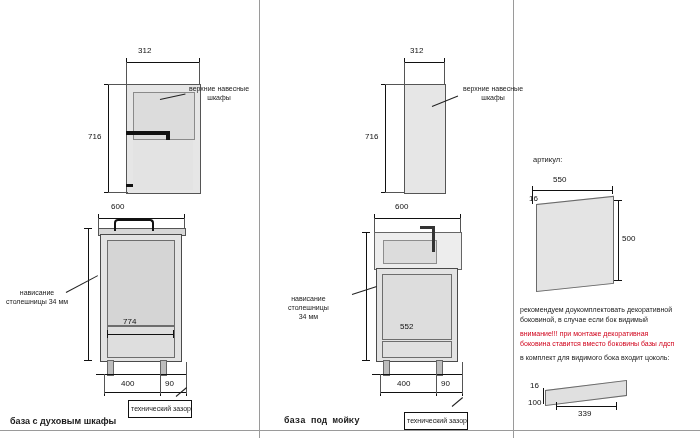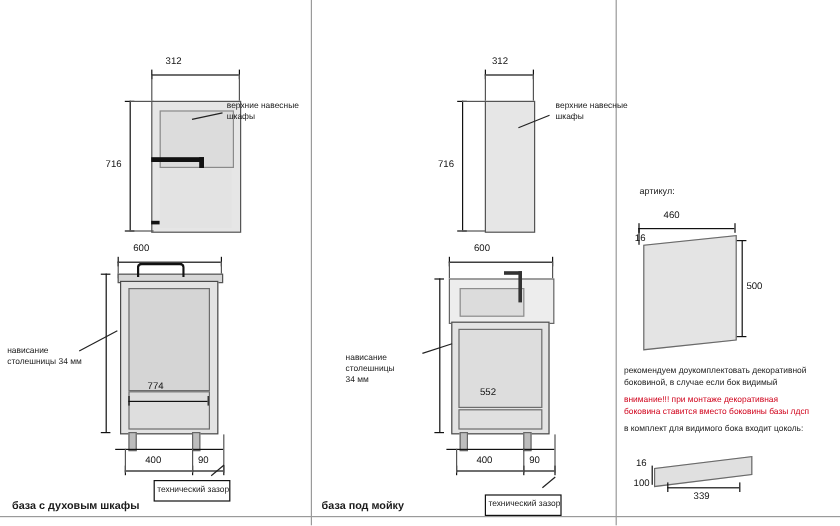--- a/index.html
+++ b/index.html
@@ -6,21 +6,21 @@
   body{
     width:700px;height:438px;
     background:#ffffff;
     font-family:"Liberation Sans", sans-serif;
     color:#1a1a1a;
     position:relative;
     overflow:hidden;
   }
   .root{position:relative;width:700px;height:438px;}
   .abs{position:absolute;}
-  .lbl{font-size:7px;line-height:9px;color:#1a1a1a;white-space:pre-line;}
+  .lbl{font-size:7px;line-height:9px;color:#1a1a1a;white-space:pre-line;text-align:center;}
   .dim{font-size:8px;color:#111;}
   .big-title{
     font-size:11px;font-weight:bold;letter-spacing:.2px;
     border:1px solid #111;padding:5px 10px;background:#fff;
   }
   .sect-title{font-size:9px;font-weight:bold;}
   .box{border:1px solid #4a4a4a;background:#e8e8e8;}
   .panel{border:1px solid #555;background:#e6e6e6;}
   .hline{height:0;border-top:1px solid #111;}
   .vline{width:0;border-left:1px solid #111;}
@@ -177,25 +177,25 @@
 
   <div class="abs" style="left:404px;top:412px;width:62px;height:16px;border:1px solid #111;background:#fff;"></div>
   <div class="abs callout" style="left:407px;top:416px;">технический зазор</div>
   <div class="abs leader" style="left:452px;top:406px;width:14px;transform:rotate(-40deg);transform-origin:left center;"></div>
 
   <div class="abs lbl" style="left:288px;top:294px;">нависание
 столешницы
 34 мм</div>
   <div class="abs leader" style="left:352px;top:294px;width:26px;transform:rotate(-18deg);transform-origin:left center;"></div>
 
-  <div class="abs sect-title" style="left:268px;top:416px;">база под мойку</div>
+  <div class="abs sect-title" style="left:284px;top:416px;font-family:Liberation Mono, monospace;">база под мойку</div>
 
   <div class="abs lbl" style="left:533px;top:155px;font-size:7.5px;">артикул:</div>
 
-  <div class="abs dim" style="left:553px;top:175px;">460</div>
+  <div class="abs dim" style="left:553px;top:175px;">550</div>
   <div class="abs hline" style="left:532px;top:190px;width:80px;"></div>
   <div class="abs vline" style="left:532px;top:186px;height:8px;"></div>
   <div class="abs vline" style="left:612px;top:186px;height:8px;"></div>
 
   <div class="abs dim" style="left:529px;top:194px;">16</div>
   <div class="abs vline" style="left:532px;top:190px;height:14px;"></div>
 
   <div class="abs" style="left:536px;top:204px;width:76px;height:86px;background:#e4e4e4;border:1px solid #6a6a6a;transform:skewY(-6deg);transform-origin:left top;"></div>
 
   <div class="abs vline" style="left:618px;top:200px;height:80px;"></div>

